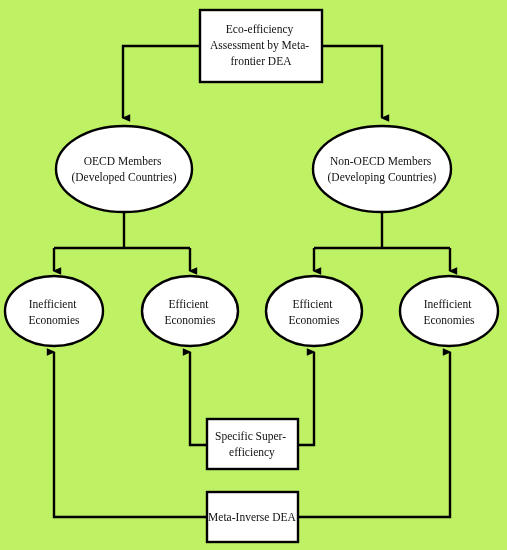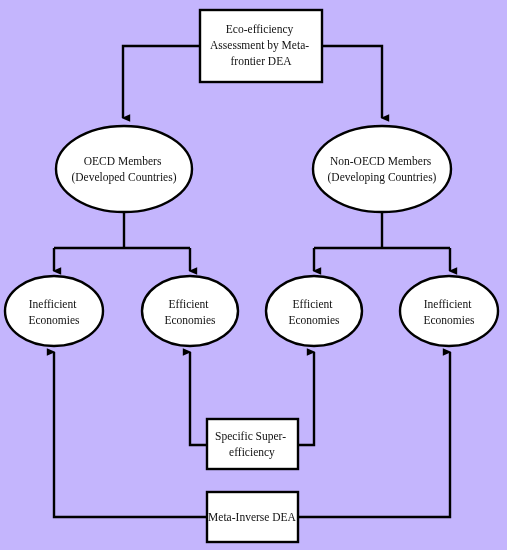--- a/index.html
+++ b/index.html
@@ -8,21 +8,21 @@
     padding: 0;
     background: #ffffff;
   }
   body {
     font-family: "Liberation Serif", "DejaVu Serif", serif;
   }
   #diagram-root {
     position: relative;
     width: 507px;
     height: 550px;
-    background: #c4b5fd;
+    background: #bef264;
     overflow: hidden;
   }
   #flow-svg {
     position: absolute;
     top: 0;
     left: 0;
     width: 507px;
     height: 550px;
     display: block;
   }

